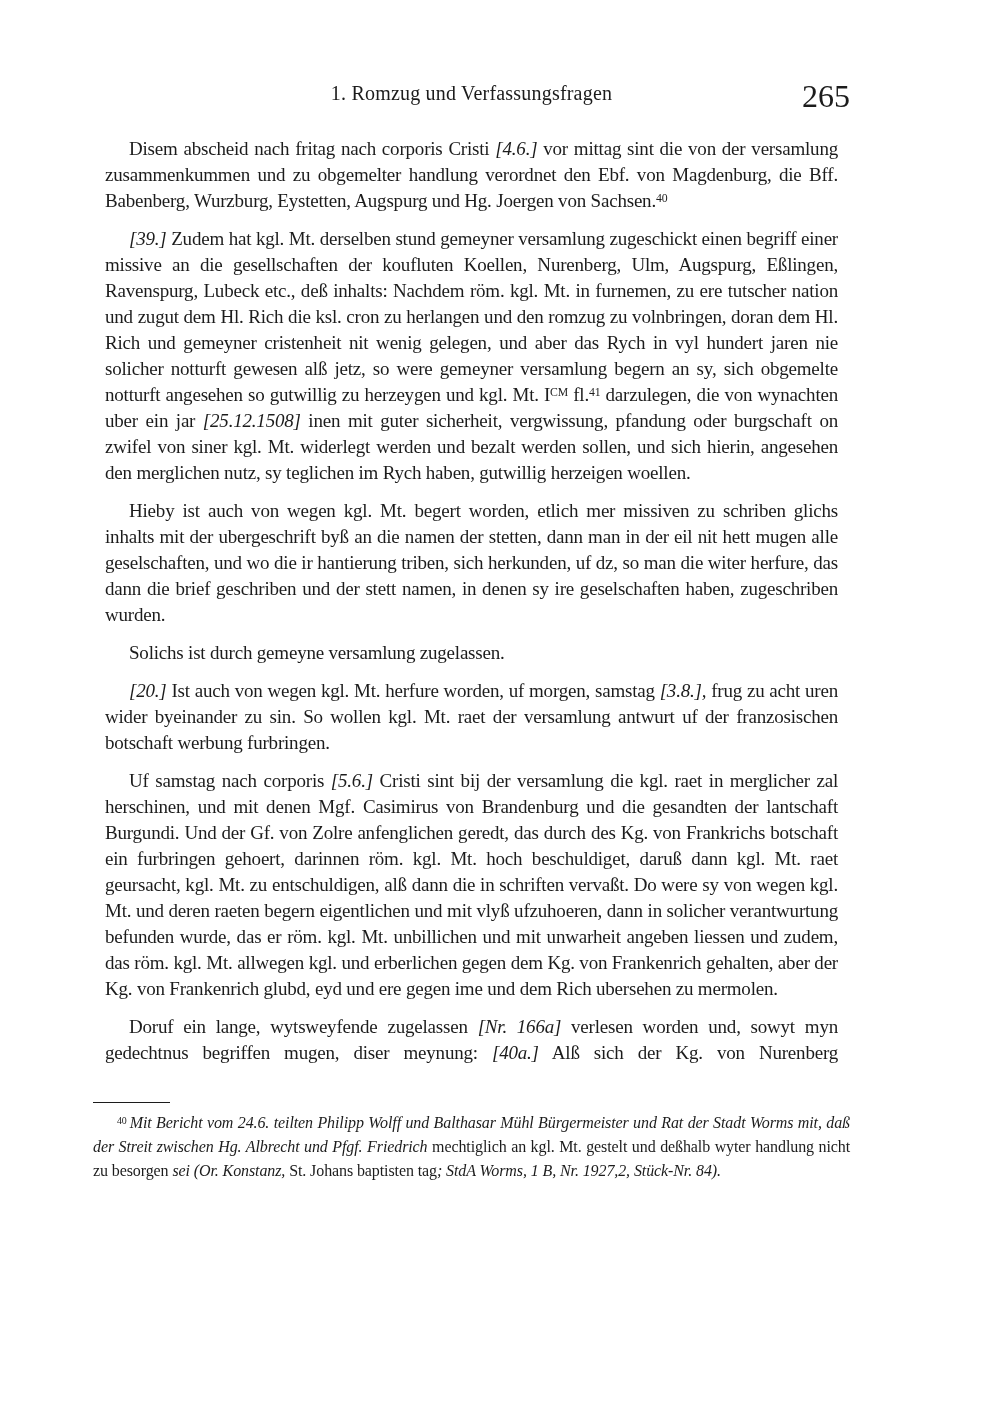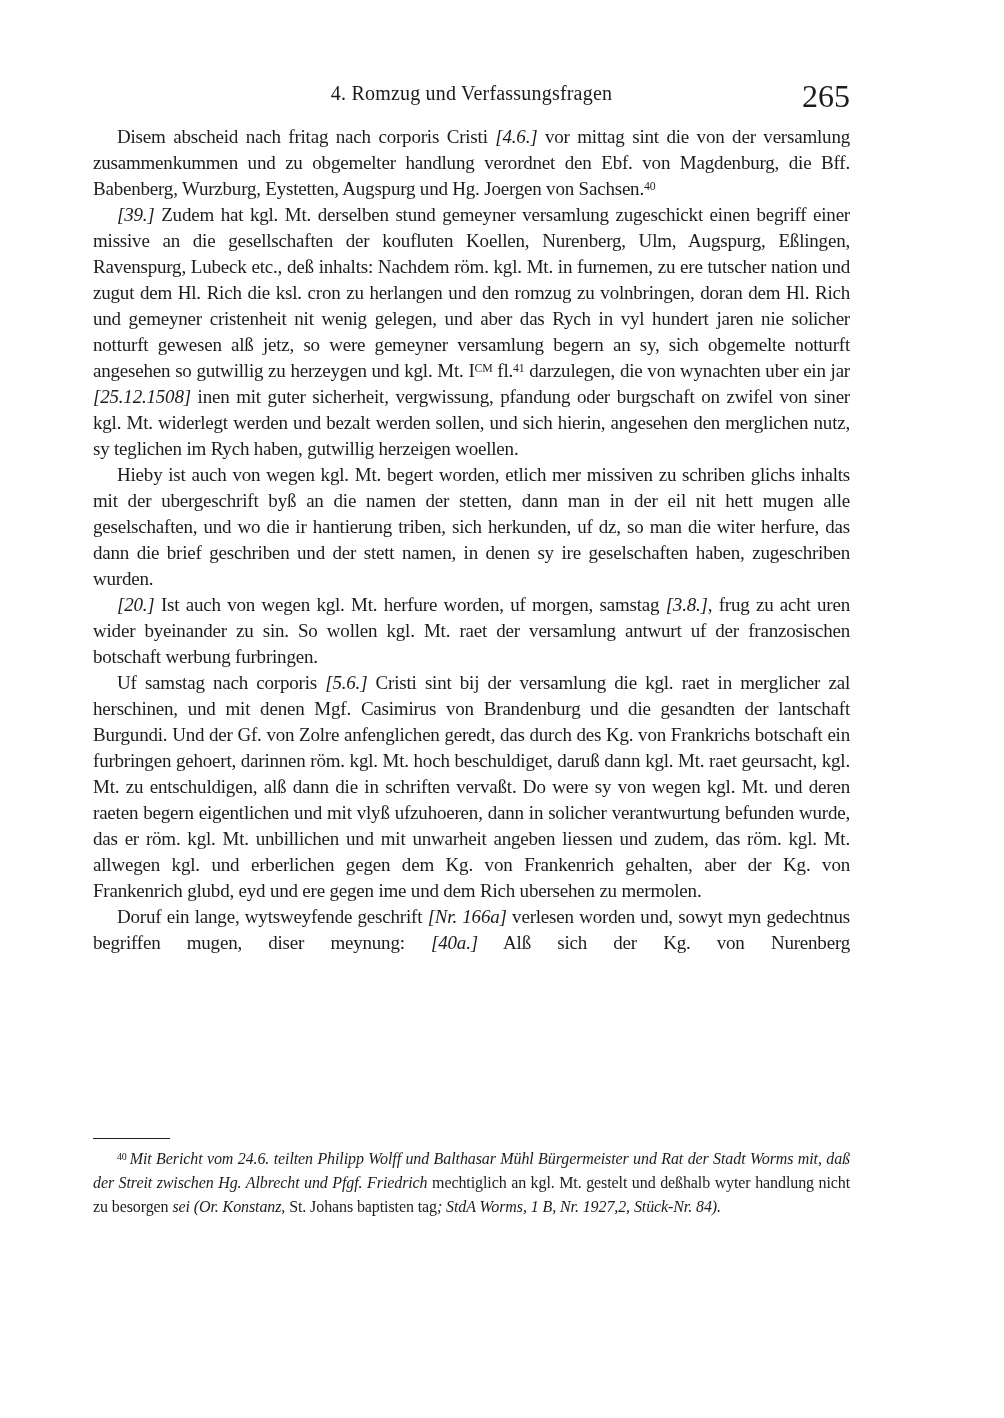--- a/index.html
+++ b/index.html
@@ -16,48 +16,49 @@
   .head-title {
     position:absolute; left:0; right:0; top:4px;
     text-align:center; font-size:20px; letter-spacing:0.2px;
   }
   .head-page { position:absolute; right:0; top:0; font-size:32px; }
   .body-text {
     position:absolute; top:124px; left:93px; width:757px;
     font-size:19px; line-height:26px; letter-spacing:-0.2px;
     text-align:justify; hyphens:none;
   }
-  .para { margin:0; text-indent:24px; }
+  .para { margin:12px; text-indent:24px; }
   .para.cont { text-align-last:justify; }
   .it { font-style:italic; }
   sup { font-size:0.62em; line-height:0; vertical-align:baseline; position:relative; top:-0.45em; }
-  .footnote-block { position:absolute; top:1138px; left:93px; width:757px; }
+  .footnote-block { position:absolute; top:1102px; left:93px; width:757px; }
   .fn-rule { width:77px; border-top:1.6px solid var(--ink); margin:0 0 8px 0; }
   .footnote {
     margin:0; font-size:16px; line-height:24px; letter-spacing:-0.1px;
     text-align:justify; text-indent:24px; hyphens:none;
   }
   .fn-num { margin-right:3px; }
 </style>
 </head>
 <body>
 
 <div class="page">
   <header class="running-head">
-    <div class="head-title">4. Romzug und Verfassungsfragen</div>
+    <div class="head-title">1. Romzug und Verfassungsfragen</div>
     <div class="head-page">265</div>
   </header>
 
   <main class="body-text" id="body-text">
       <p class="para"><span>Disem abscheid nach fritag nach corporis Cristi </span><span class="it">[4.6.]</span><span> vor mittag sint die von der versamlung zusammenkummen und zu obgemelter handlung verordnet den Ebf. von Magdenburg, die Bff. Babenberg, Wurzburg, Eystetten, Augspurg und Hg. Joergen von Sachsen.</span><sup>40</sup></p>
       <p class="para"><span class="it">[39.]</span><span> Zudem hat kgl. Mt. derselben stund gemeyner versamlung zugeschickt einen begriff einer missive an die gesellschaften der koufluten Koellen, Nurenberg, Ulm, Augspurg, Eßlingen, Ravenspurg, Lubeck etc., deß inhalts: Nachdem röm. kgl. Mt. in furnemen, zu ere tutscher nation und zugut dem Hl. Rich die ksl. cron zu herlangen und den romzug zu volnbringen, doran dem Hl. Rich und gemeyner cristenheit nit wenig gelegen, und aber das Rych in vyl hundert jaren nie solicher notturft gewesen alß jetz, so were gemeyner versamlung begern an sy, sich obgemelte notturft angesehen so gutwillig zu herzeygen und kgl. Mt. I</span><sup>CM</sup><span> fl.</span><sup>41</sup><span> darzulegen, die von wynachten uber ein jar </span><span class="it">[25.12.1508]</span><span> inen mit guter sicherheit, vergwissung, pfandung oder burgschaft on zwifel von siner kgl. Mt. widerlegt werden und bezalt werden sollen, und sich hierin, angesehen den merglichen nutz, sy teglichen im Rych haben, gutwillig herzeigen woellen.</span></p>
       <p class="para"><span>Hieby ist auch von wegen kgl. Mt. begert worden, etlich mer missiven zu schriben glichs inhalts mit der ubergeschrift byß an die namen der stetten, dann man in der eil nit hett mugen alle geselschaften, und wo die ir hantierung triben, sich herkunden, uf dz, so man die witer herfure, das dann die brief geschriben und der stett namen, in denen sy ire geselschaften haben, zugeschriben wurden.</span></p>
+      <p class="para"><span>Solichs ist durch gemeyne versamlung zugelassen.</span></p>
       <p class="para"><span class="it">[20.]</span><span> Ist auch von wegen kgl. Mt. herfure worden, uf morgen, samstag </span><span class="it">[3.8.],</span><span> frug zu acht uren wider byeinander zu sin. So wollen kgl. Mt. raet der versamlung antwurt uf der franzosischen botschaft werbung furbringen.</span></p>
       <p class="para"><span>Uf samstag nach corporis </span><span class="it">[5.6.]</span><span> Cristi sint bij der versamlung die kgl. raet in merglicher zal herschinen, und mit denen Mgf. Casimirus von Brandenburg und die gesandten der lantschaft Burgundi. Und der Gf. von Zolre anfenglichen geredt, das durch des Kg. von Frankrichs botschaft ein furbringen gehoert, darinnen röm. kgl. Mt. hoch beschuldiget, daruß dann kgl. Mt. raet geursacht, kgl. Mt. zu entschuldigen, alß dann die in schriften vervaßt. Do were sy von wegen kgl. Mt. und deren raeten begern eigentlichen und mit vlyß ufzuhoeren, dann in solicher verantwurtung befunden wurde, das er röm. kgl. Mt. unbillichen und mit unwarheit angeben liessen und zudem, das röm. kgl. Mt. allwegen kgl. und erberlichen gegen dem Kg. von Frankenrich gehalten, aber der Kg. von Frankenrich glubd, eyd und ere gegen ime und dem Rich ubersehen zu mermolen.</span></p>
-      <p class="para cont"><span>Doruf ein lange, wytsweyfende geschrift </span><span class="it">[Nr. 166a]</span><span> verlesen worden und, sowyt myn gedechtnus begriffen mugen, diser meynung: </span><span class="it">[40a.]</span><span> Alß sich der Kg. von Nurenberg</span></p>
+      <p class="para cont"><span>Doruf ein lange, wytsweyfende zugelassen </span><span class="it">[Nr. 166a]</span><span> verlesen worden und, sowyt myn gedechtnus begriffen mugen, diser meynung: </span><span class="it">[40a.]</span><span> Alß sich der Kg. von Nurenberg</span></p>
     </main>
 
   <footer class="footnote-block">
     <div class="fn-rule"></div>
     <div id="fn-list">
         <p class="footnote"><sup class="fn-num">40</sup><span class="it">Mit Bericht vom 24.6. teilten Philipp Wolff und Balthasar Mühl Bürgermeister und Rat der Stadt Worms mit, daß der Streit zwischen Hg. Albrecht und Pfgf. Friedrich </span><span>mechtiglich an kgl. Mt. gestelt und deßhalb wyter handlung nicht zu besorgen </span><span class="it">sei (Or. Konstanz, </span><span>St. Johans baptisten tag</span><span class="it">; StdA Worms, 1 B, Nr. 1927,2, Stück-Nr. 84).</span></p>
       </div>
   </footer>
 </div>
 

